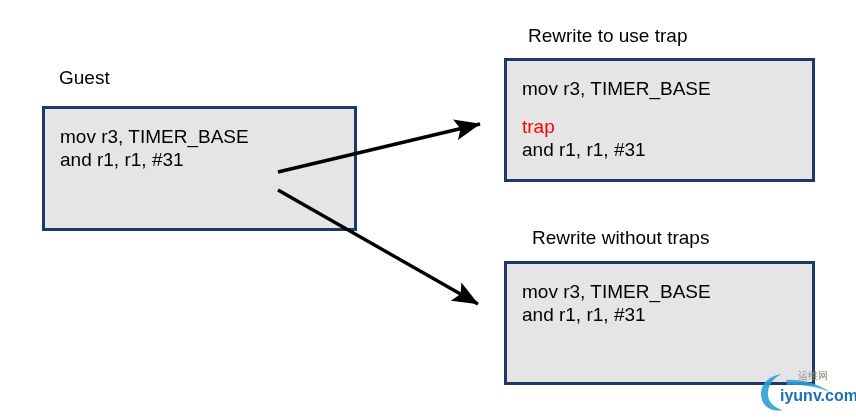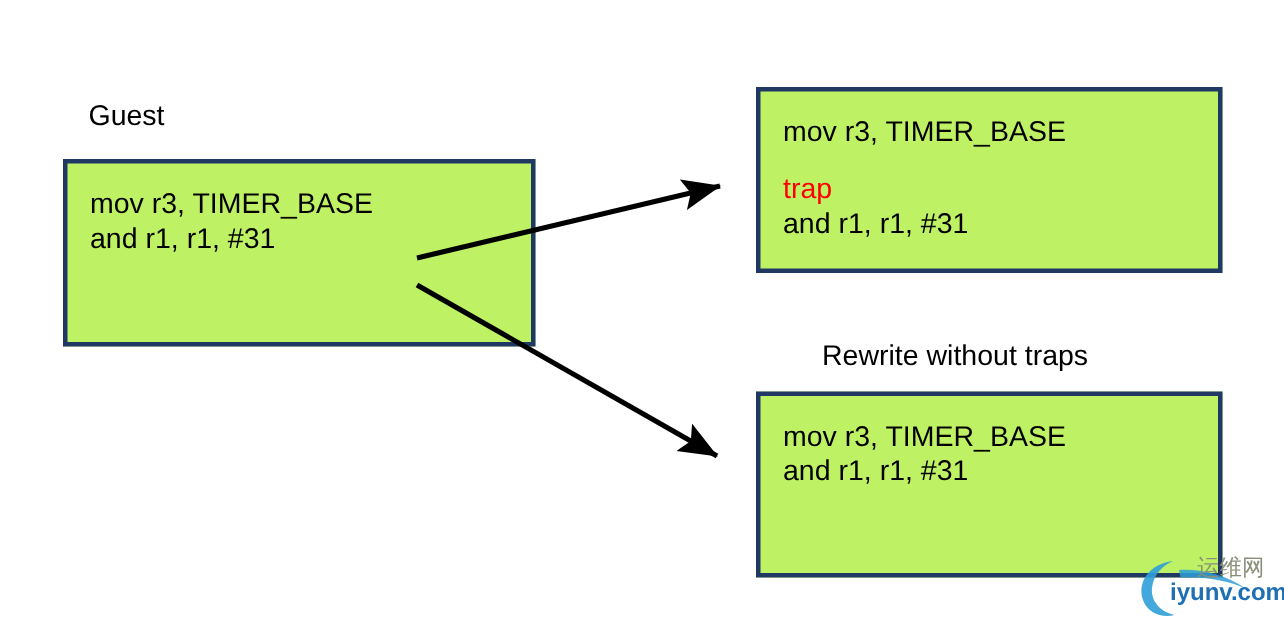--- a/index.html
+++ b/index.html
@@ -17,21 +17,21 @@
   }
   .caption {
     position: absolute;
     font-size: 19px;
     line-height: 24px;
     color: #000000;
     white-space: nowrap;
   }
   .code-box {
     position: absolute;
-    background: #bef264;
+    background: #e5e5e5;
     border: 3px solid #1f3864;
     box-sizing: border-box;
   }
   .code-lines {
     position: absolute;
     left: 15px;
     top: 16px;
     font-size: 19px;
     line-height: 23px;
     white-space: nowrap;
@@ -56,21 +56,21 @@
     position: absolute;
     left: 756px;
     top: 368px;
     width: 100px;
     height: 46px;
   }
   .wm-text-cn {
     position: absolute;
     left: 42px;
     top: 1px;
-    font-size: 15px;
+    font-size: 10px;
     color: #8a8f7a;
     letter-spacing: 0px;
     white-space: nowrap;
   }
   .wm-text-en {
     position: absolute;
     left: 24px;
     top: 19px;
     font-size: 16px;
     font-weight: bold;
@@ -85,30 +85,31 @@
 
   <div class="caption" style="left:59px; top:66px;">Guest</div>
 
   <div class="code-box" style="left:42px; top:106px; width:315px; height:125px;">
     <div class="code-lines">
       <span class="code-line">mov r3, TIMER_BASE</span>
       <span class="code-line">and r1, r1, #31</span>
     </div>
   </div>
 
+  <div class="caption" style="left:528px; top:24px;">Rewrite to use trap</div>
 
   <div class="code-box" style="left:504px; top:58px; width:311px; height:124px;">
     <div class="code-lines">
       <span class="code-line">mov r3, TIMER_BASE</span>
       <span class="code-line accent">trap</span>
       <span class="code-line">and r1, r1, #31</span>
     </div>
   </div>
 
-  <div class="caption" style="left:548px; top:226px;">Rewrite without traps</div>
+  <div class="caption" style="left:532px; top:226px;">Rewrite without traps</div>
 
   <div class="code-box" style="left:504px; top:261px; width:311px; height:124px;">
     <div class="code-lines">
       <span class="code-line">mov r3, TIMER_BASE</span>
       <span class="code-line">and r1, r1, #31</span>
     </div>
   </div>
 
   <svg class="arrows" viewBox="0 0 856 418">
     <defs>

